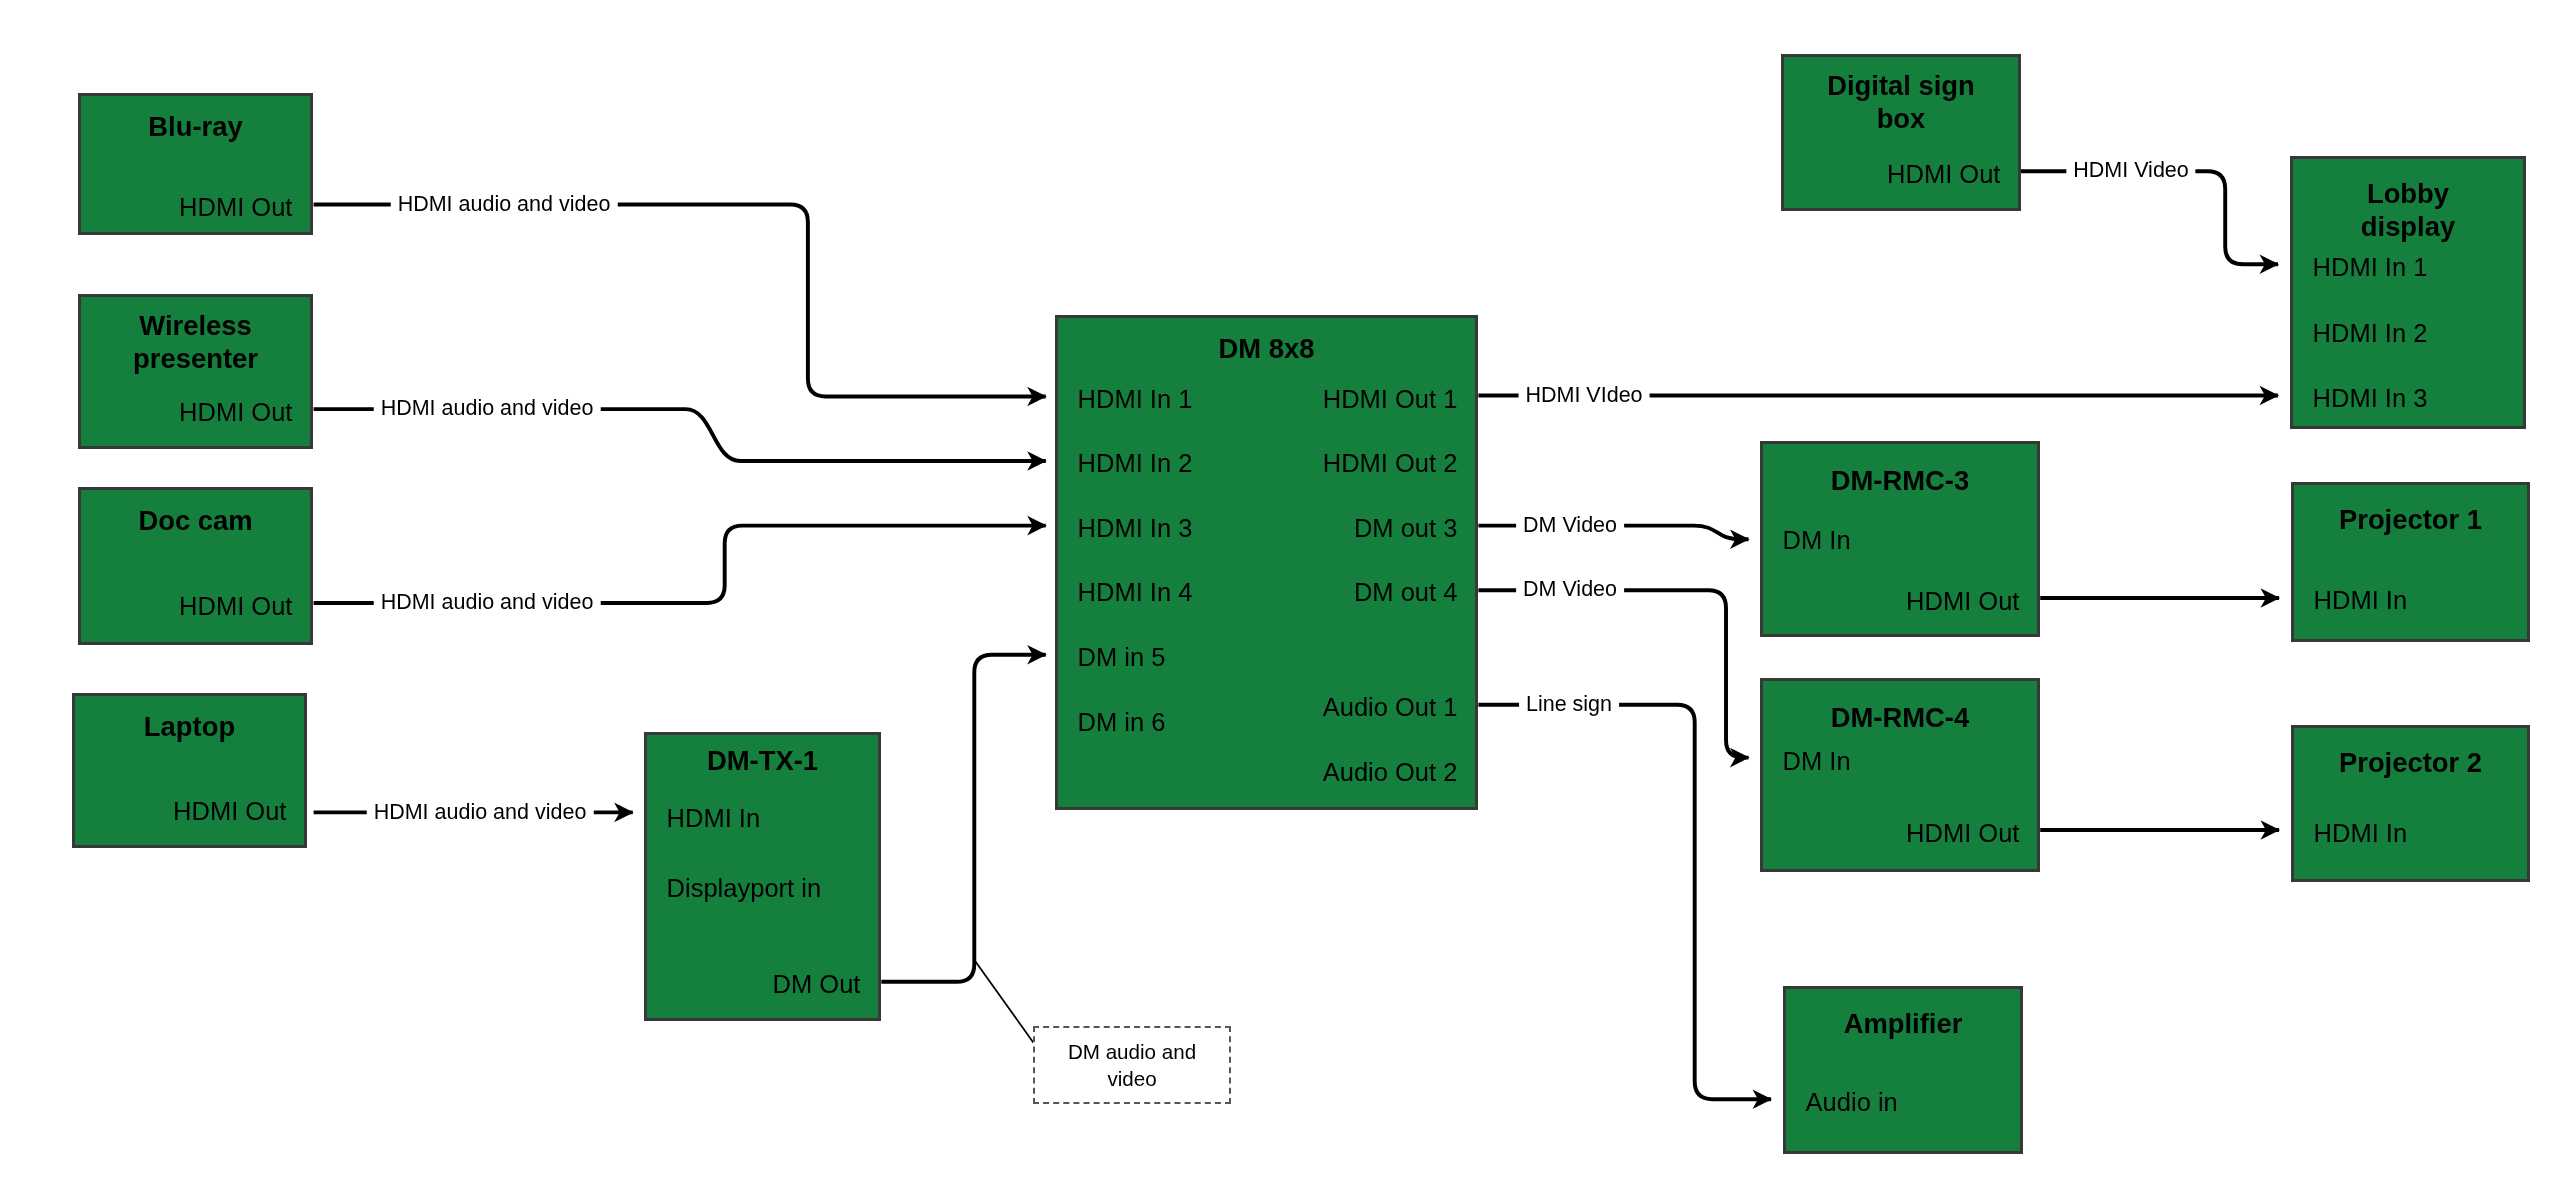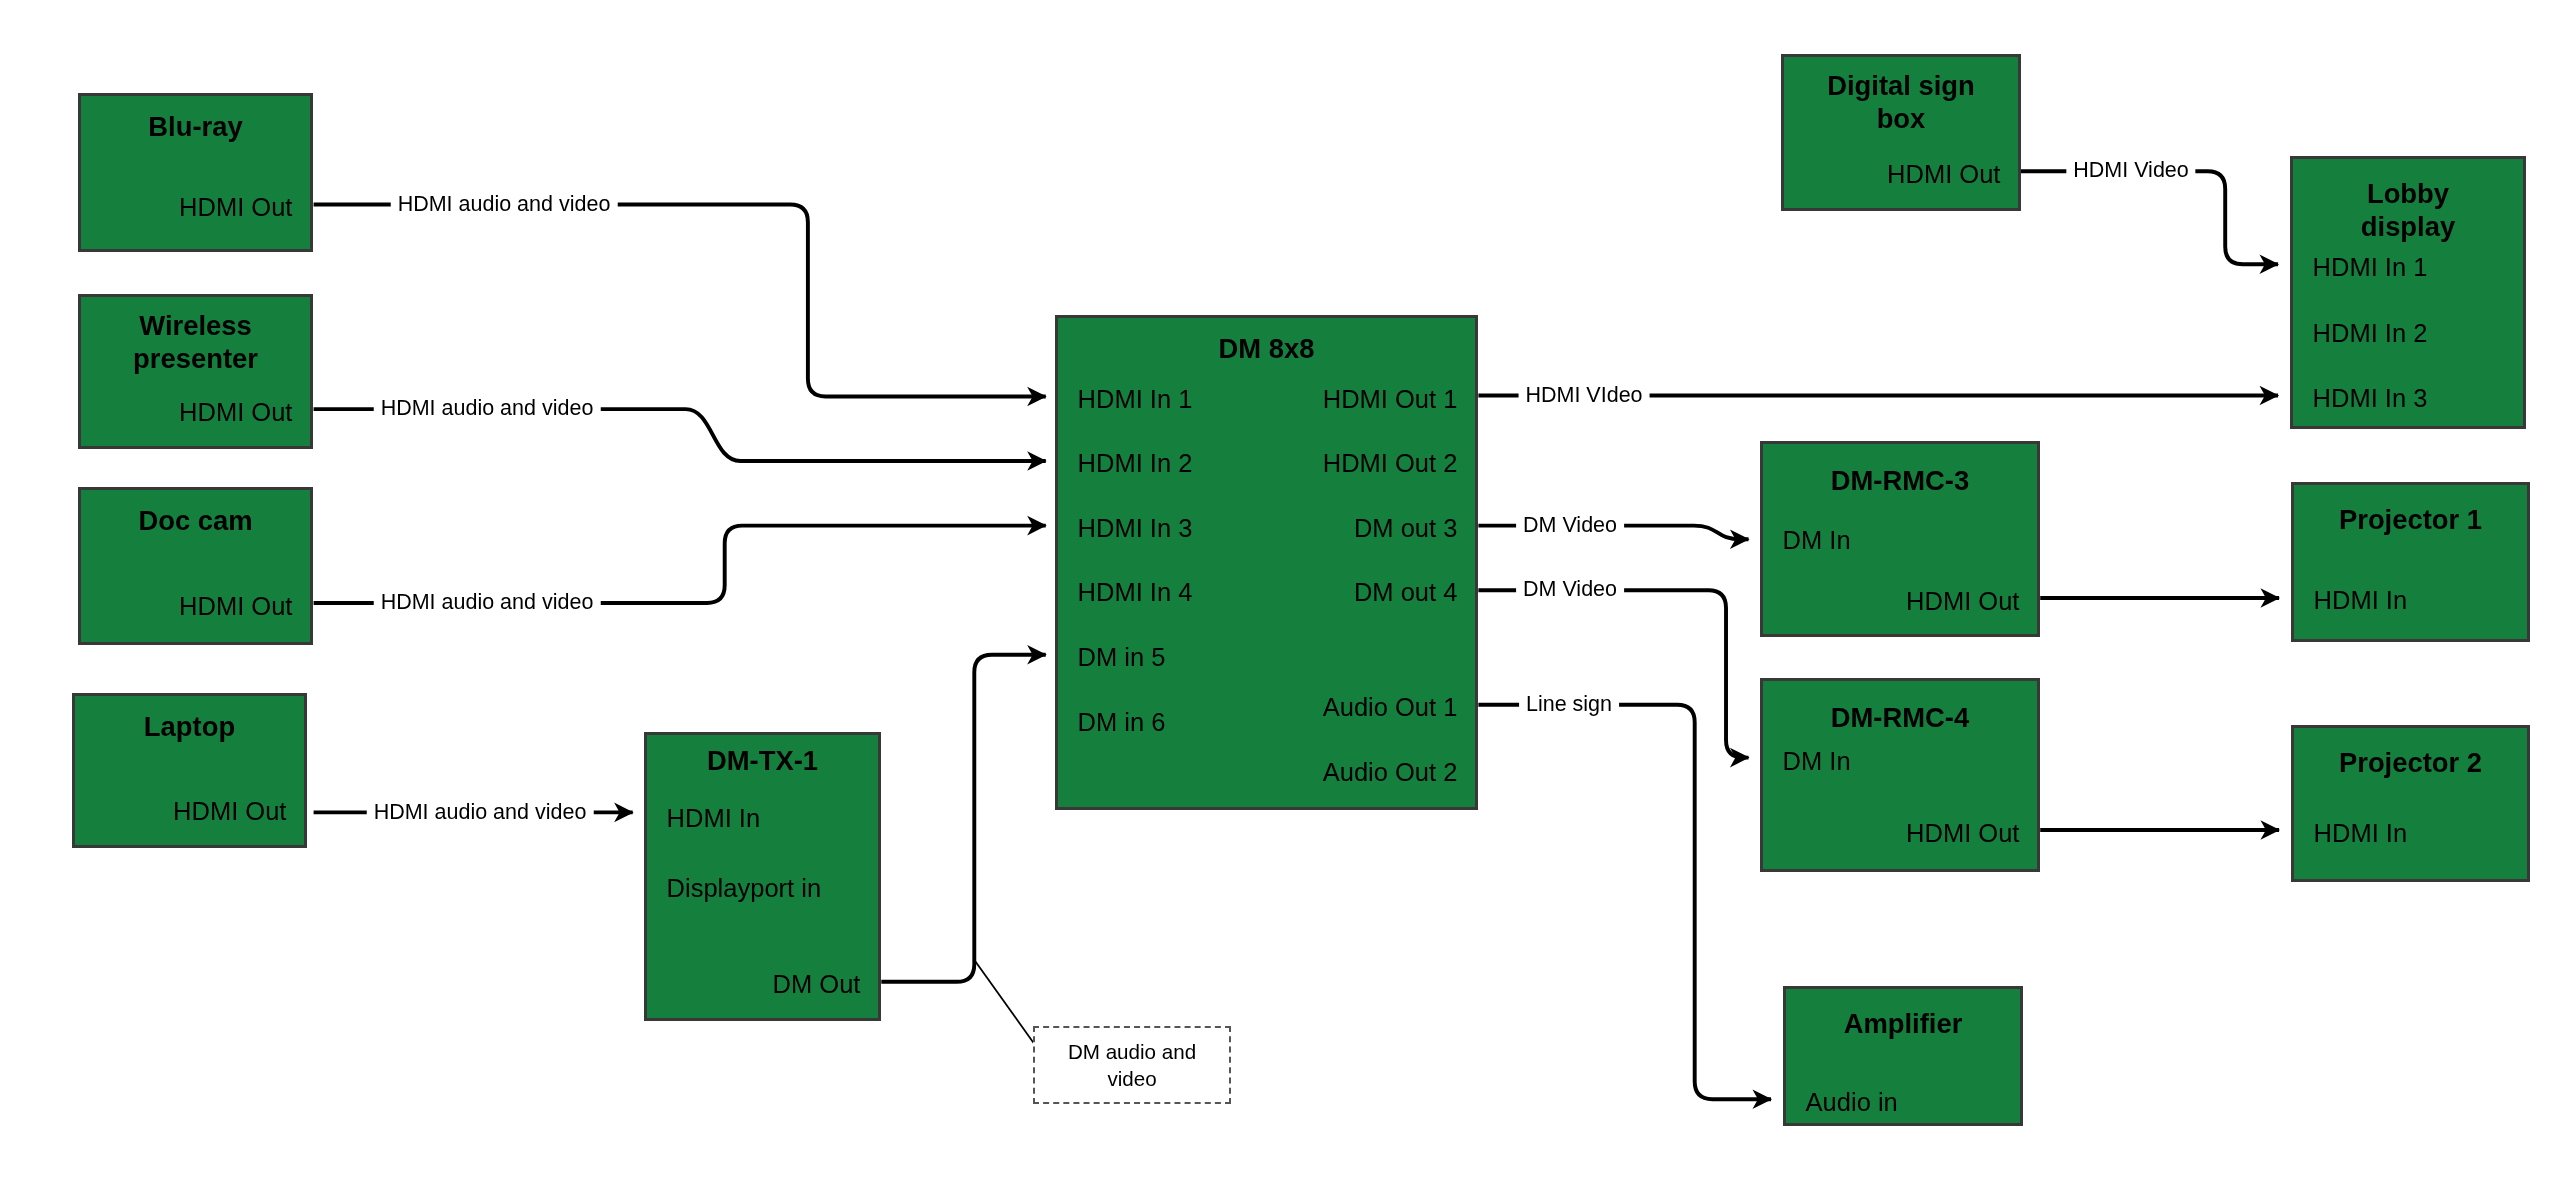--- a/index.html
+++ b/index.html
@@ -58,21 +58,21 @@
     <path class="wire" marker-end="url(#arrow)" d="M 1510 404 H 2327"></path>
     <path class="wire" marker-end="url(#arrow)" d="M 2064 175 H 2255 Q 2273 175 2273 193 V 252 Q 2273 270 2291 270 H 2327"></path>
     <path class="wire" marker-end="url(#arrow)" d="M 1510 537 H 1730 C 1756 537 1752 551 1778 551 H 1786"></path>
     <path class="wire" marker-end="url(#arrow)" d="M 1510 603 H 1745 Q 1763 603 1763 621 V 756 Q 1763 774 1781 774 H 1786"></path>
     <path class="wire" marker-end="url(#arrow)" d="M 1510 720 H 1713 Q 1731 720 1731 738 V 1105 Q 1731 1123 1749 1123 H 1809"></path>
     <path class="wire" marker-end="url(#arrow)" d="M 2084 611 H 2328"></path>
     <path class="wire" marker-end="url(#arrow)" d="M 2084 848 H 2328"></path>
     <path class="leader" d="M 996 982 L 1056 1066"></path>
   </svg>
 
-  <div class="node" style="left:78px;top:93px;width:235px;height:159px">
+  <div class="node" style="left:78px;top:93px;width:235px;height:142px">
     <div class="title" style="padding-top:13.7px">Blu-ray</div>
     <div class="port right" style="top:99px">HDMI Out</div>
   </div>
 
   <div class="node" style="left:78px;top:294px;width:235px;height:155px">
     <div class="title" style="padding-top:11.7px;max-width:157px">Wireless presenter</div>
     <div class="port right" style="top:103px">HDMI Out</div>
   </div>
 
   <div class="node" style="left:78px;top:487px;width:235px;height:158px">
@@ -135,21 +135,21 @@
     <div class="title" style="padding-top:19.6px">DM-RMC-4</div>
     <div class="port left" style="top:68px">DM In</div>
     <div class="port right" style="top:140px">HDMI Out</div>
   </div>
 
   <div class="node" style="left:2291px;top:725px;width:239px;height:157px">
     <div class="title" style="padding-top:17.6px">Projector 2</div>
     <div class="port left" style="top:93px">HDMI In</div>
   </div>
 
-  <div class="node" style="left:1783px;top:986px;width:240px;height:140px">
+  <div class="node" style="left:1783px;top:986px;width:240px;height:168px">
     <div class="title" style="padding-top:17.6px">Amplifier</div>
     <div class="port left" style="top:101px">Audio in</div>
   </div>
 
   <div class="note" style="left:1033px;top:1026px;width:198px;height:78px">
     <span class="note-text">DM audio and video</span>
   </div>
 
   <span class="wire-label" style="left:504px;top:205px">HDMI audio and video</span>
   <span class="wire-label" style="left:487px;top:409px">HDMI audio and video</span>

